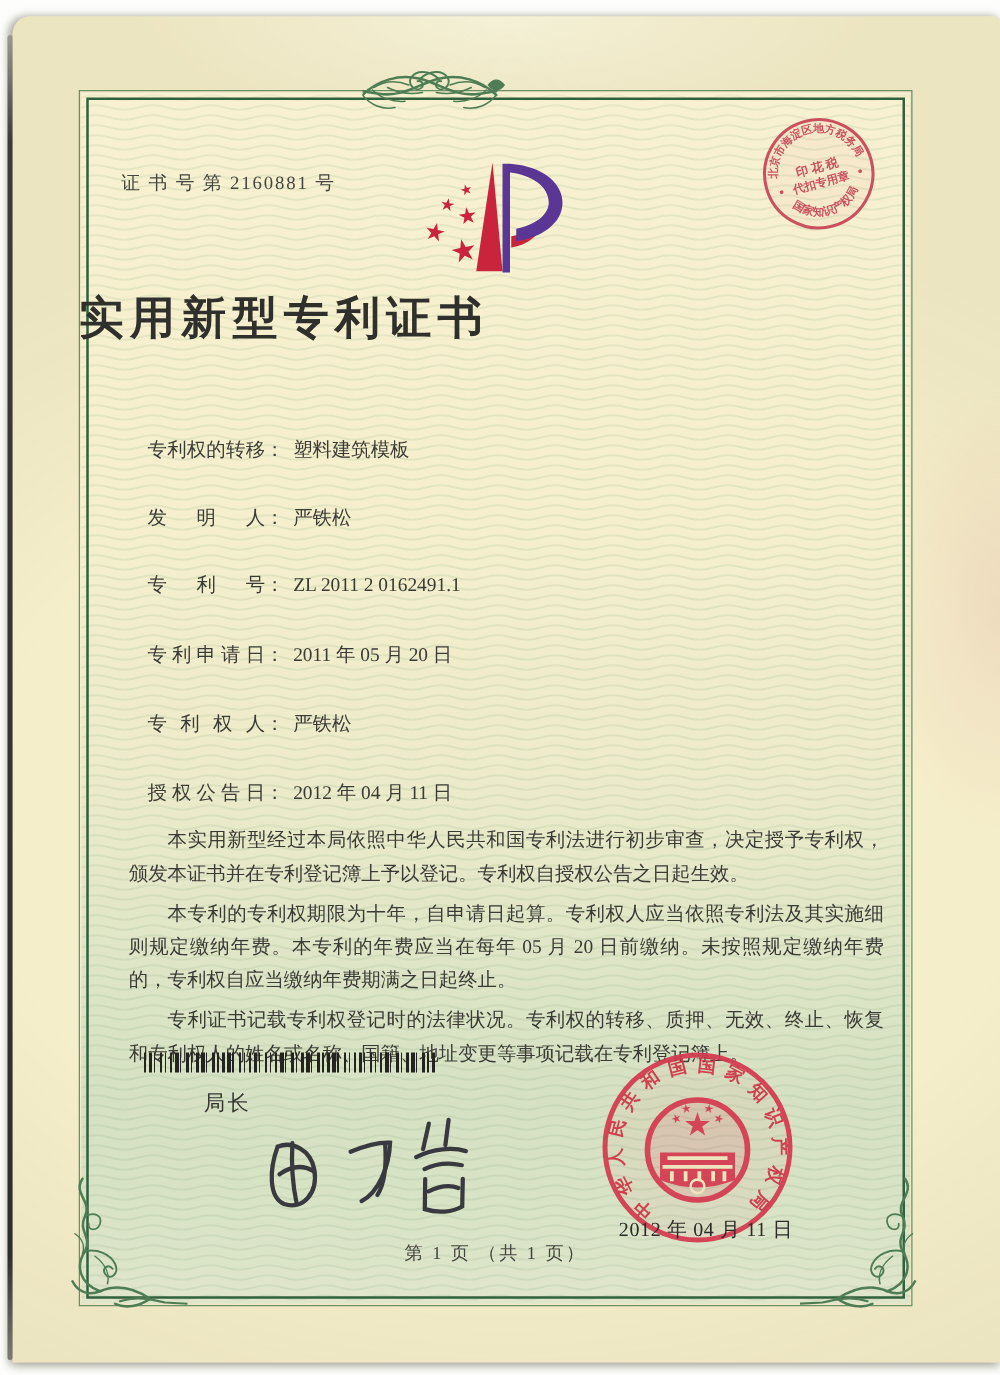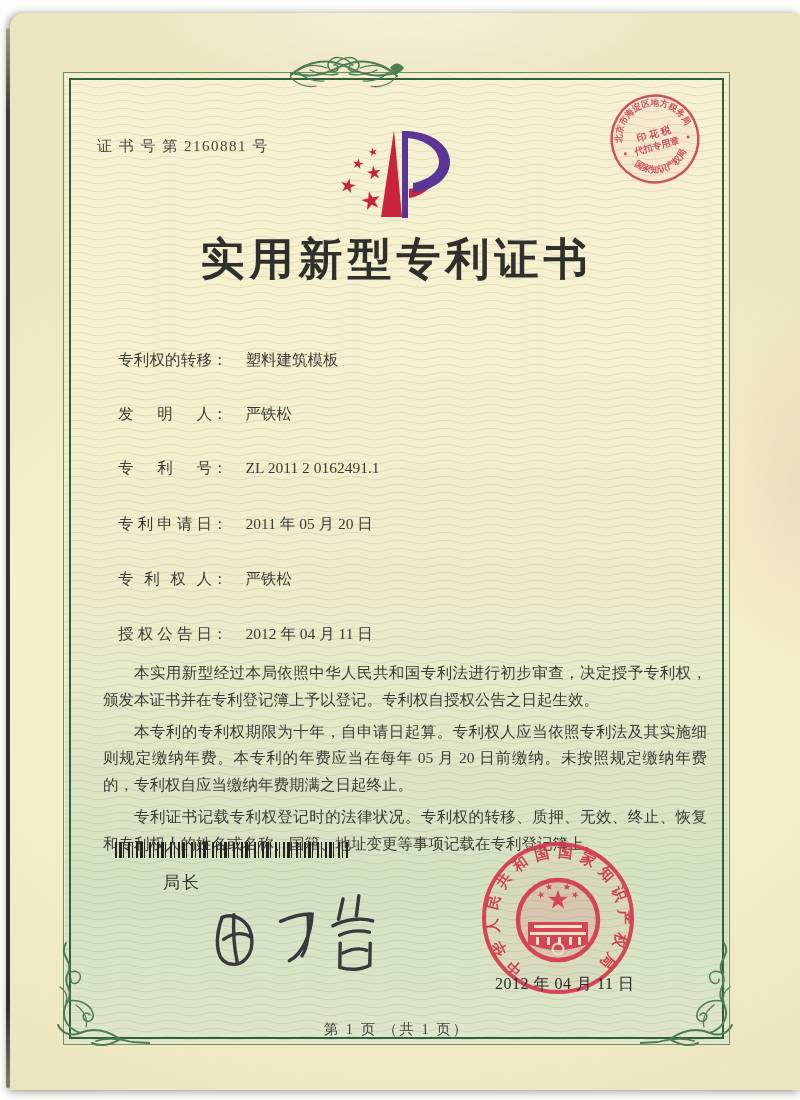--- a/index.html
+++ b/index.html
@@ -18,38 +18,38 @@
   .interior{position:absolute;left:55px;top:61px;width:663px;height:969px;z-index:1;
          background:linear-gradient(180deg,#f8f1d1 0%,#f5efcd 35%,#efeccb 52%,#e7e9c9 63%,
                     #dde5c6 73%,#d6e1c3 83%,#d9e3c6 93%,#e0e6cb 100%);}
   .interior svg{position:absolute;inset:0;}
   .frame-outer{position:absolute;left:53px;top:59px;width:667px;height:973px;z-index:2;
          border:1.2px solid #6a9068;box-sizing:border-box;}
   .frame-inner{position:absolute;left:59px;top:65px;width:655px;height:961px;z-index:2;
          border:2.5px solid #31603c;box-sizing:border-box;}
   .abs{position:absolute;z-index:10;}
   .cert-no{left:87px;top:124px;font-size:15px;letter-spacing:1.5px;color:#45453f;}
-  .title{left:53px;top:217px;width:667px;text-align:center;font-size:44px;font-weight:700;
+  .title{left:53px;top:217px;width:667px;text-align:left;font-size:36px;font-weight:700;
          letter-spacing:5px;color:#2f2f2b;}
   .field{left:108px;font-size:15.5px;color:#3b3b35;white-space:nowrap;}
   .flabel{display:inline-block;width:94px;text-align:justify;text-align-last:justify;}
-  .fvalue{margin-left:18px;}
+  .fvalue{margin-left:7px;}
   .paras{left:88px;top:642px;width:614px;font-size:15.5px;line-height:26.8px;
          text-align:justify;color:#3b3b35;z-index:10;position:absolute;}
   .paras p{margin:5px;text-indent:31px;}
   .barcode{left:105px;top:829px;width:233px;height:16px;z-index:10;
          background:repeating-linear-gradient(90deg,#23231f 0 2px,transparent 2px 4px,
            #23231f 4px 7px,transparent 7px 8px,#23231f 8px 9px,transparent 9px 13px,
            #23231f 13px 15px,transparent 15px 17px,#23231f 17px 18px,transparent 18px 21px);}
   .sig-label{left:153px;top:858px;font-size:17px;letter-spacing:2px;color:#35352f;z-index:12;}
   .sig-svg{left:195px;top:865px;z-index:12;}
   .seal-svg{left:468px;top:825px;z-index:20;}
   .seal-date{left:485px;top:961px;width:170px;font-size:16px;letter-spacing:.5px;
          color:#2e2c28;z-index:30;}
-  .footer{left:53px;top:1007px;width:667px;text-align:center;font-size:14.5px;
+  .footer{left:53px;top:980px;width:667px;text-align:center;font-size:14.5px;
          letter-spacing:2px;color:#45453f;z-index:10;}
   .orn{z-index:5;}
 </style>
 </head>
 <body>
 
 <svg width="0" height="0" style="position:absolute">
   <defs>
     <g id="star5">
       <polygon points="0,-10 2.25,-3.09 9.51,-3.09 3.63,1.18 5.88,8.09 0,3.82 -5.88,8.09 -3.63,1.18 -9.51,-3.09 -2.25,-3.09"></polygon>

